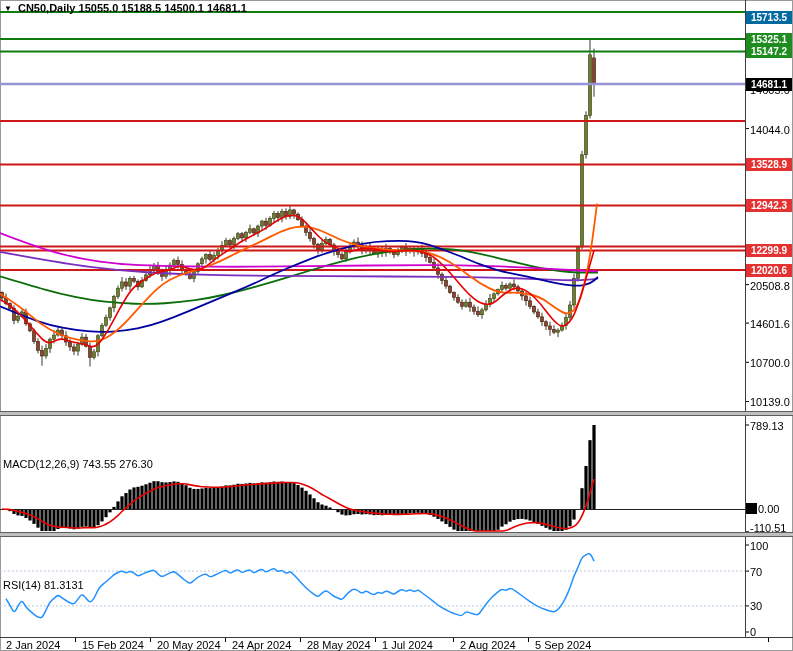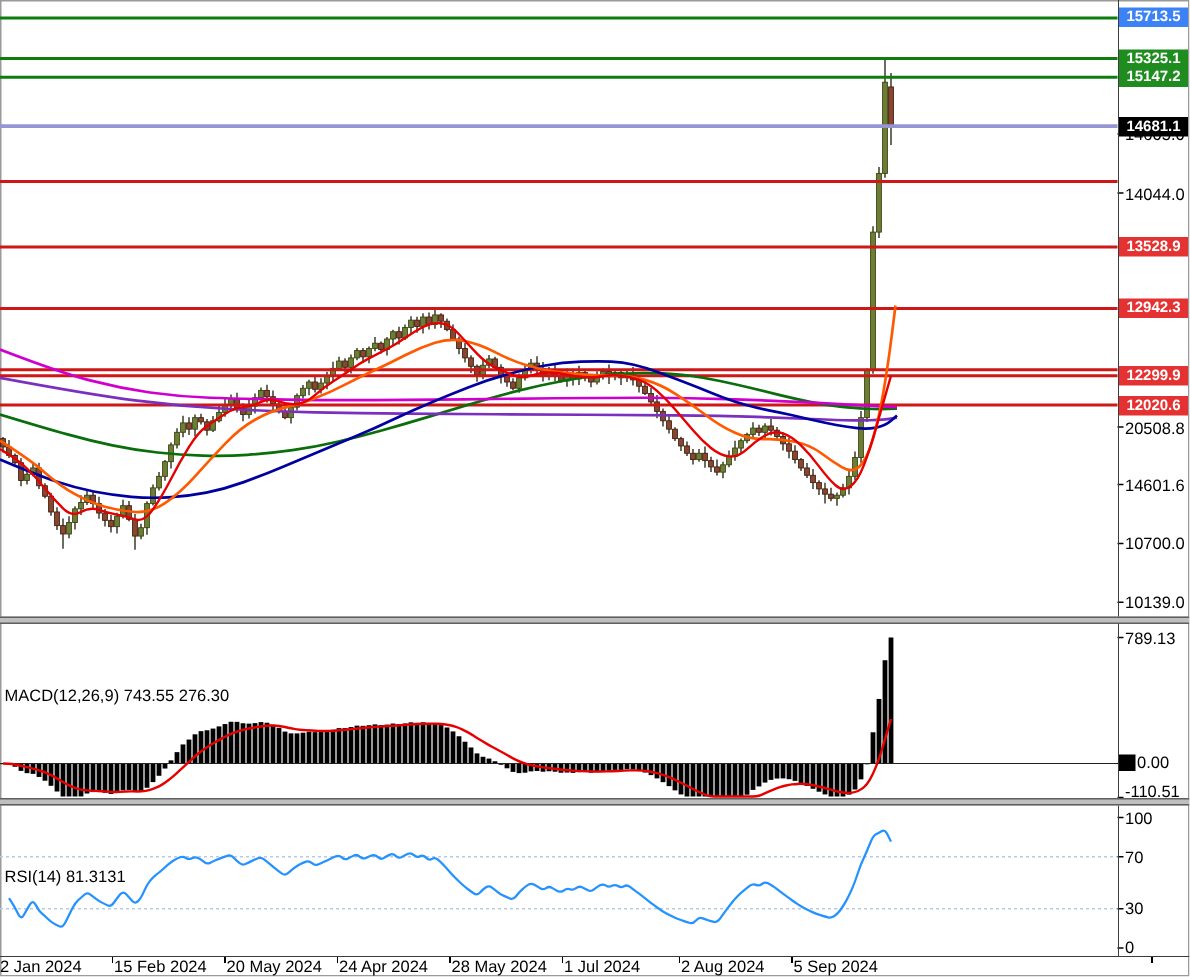--- a/index.html
+++ b/index.html
@@ -7,21 +7,21 @@
        font-family:"Liberation Sans",sans-serif;box-shadow:inset 0 0 0 1px #9a9a9a;}
   svg{position:absolute;left:0;top:0;}
   .lbl{position:absolute;font:11px "Liberation Sans",sans-serif;color:#000;white-space:nowrap;z-index:4;}
   .pricebox{position:absolute;left:746px;width:46px;height:13px;
             font:bold 10px/13px "Liberation Sans",sans-serif;color:#fff;text-align:center;z-index:5;}
   .splitter{position:absolute;left:0;width:793px;height:5px;background:#bfbfbf;
             border-top:1px solid #5f5f5f;border-bottom:1px solid #5f5f5f;box-sizing:border-box;z-index:6;}
   .title{position:absolute;top:2px;left:4px;font:bold 11px "Liberation Sans",sans-serif;color:#000;z-index:4;}
   .title .tri{font-size:8px;margin-right:3px;vertical-align:1px;}
   .panel-label{position:absolute;left:3px;font:11px "Liberation Sans",sans-serif;color:#000;z-index:4;margin-top:40px;}
-  .datelbl{position:absolute;top:639px;font:11px "Liberation Sans",sans-serif;color:#000;white-space:nowrap;z-index:4;}
+  .datelbl{position:absolute;top:639px;font:11px "Liberation Sans",sans-serif;color:#000;white-space:nowrap;z-index:4;padding-left:6px;}
   #macd-zero-box{position:absolute;left:746px;top:503px;width:11px;height:11px;background:#000;z-index:5;}
 </style>
 </head>
 <body>
 
 <div id="app">
 
   <svg id="chart-svg" width="793" height="651" viewBox="0 0 793 651">
       <line x1="2" y1="291.3556953179595" x2="2" y2="301.7052204531361" stroke="#3a3a28" stroke-width="1"></line>
       <rect x="0.3999999999999999" y="292.4039133473096" width="3.2" height="5.590496156533902" fill="#8a4630" stroke="#40200f" stroke-width="0.6"></rect>
@@ -509,20 +509,26 @@
       <line x1="75" y1="638" x2="75" y2="642" stroke="#000" stroke-width="1" shape-rendering="crispEdges"></line>
       <line x1="150" y1="638" x2="150" y2="642" stroke="#000" stroke-width="1" shape-rendering="crispEdges"></line>
       <line x1="225" y1="638" x2="225" y2="642" stroke="#000" stroke-width="1" shape-rendering="crispEdges"></line>
       <line x1="300" y1="638" x2="300" y2="642" stroke="#000" stroke-width="1" shape-rendering="crispEdges"></line>
       <line x1="375" y1="638" x2="375" y2="642" stroke="#000" stroke-width="1" shape-rendering="crispEdges"></line>
       <line x1="453" y1="638" x2="453" y2="642" stroke="#000" stroke-width="1" shape-rendering="crispEdges"></line>
       <line x1="528" y1="638" x2="528" y2="642" stroke="#000" stroke-width="1" shape-rendering="crispEdges"></line>
       <line x1="768" y1="638" x2="768" y2="642" stroke="#000" stroke-width="1" shape-rendering="crispEdges"></line>
     </svg>
 
+  <div class="title">
+    <span class="tri">▼</span>
+    <span>CN50,Daily</span>
+    <span> </span>
+    <span>15055.0 15188.5 14500.1 14681.1</span>
+  </div>
 
   <div class="panel-label" style="top:418px;">MACD(12,26,9) 743.55 276.30</div>
   <div class="panel-label" style="top:539px;">RSI(14) 81.3131</div>
 
   <div class="lbl" style="left:750px;top:420px;">789.13</div>
   <div id="macd-zero-box"></div>
   <div class="lbl" style="left:758px;top:503px;">0.00</div>
   <div class="lbl" style="left:750px;top:522px;">-110.51</div>
 
   <div class="lbl" style="left:750px;top:540px;">100</div>
@@ -535,21 +541,21 @@
   <div class="datelbl" style="left: 151px;">20 May 2024</div>
   <div class="datelbl" style="left: 226px;">24 Apr 2024</div>
   <div class="datelbl" style="left: 301px;">28 May 2024</div>
   <div class="datelbl" style="left: 376px;">1 Jul 2024</div>
   <div class="datelbl" style="left: 454px;">2 Aug 2024</div>
   <div class="datelbl" style="left: 529px;">5 Sep 2024</div>
 
   <div class="splitter" style="top:411px;"></div>
   <div class="splitter" style="top:532px;"></div>
 
-<div class="pricebox" style="top: 5px; background: #3b82f6;">15713.5</div>
+<div class="pricebox" style="top: 11px; background: #0369a1;">15713.5</div>
     <div class="pricebox" style="top: 32.5776px; background: rgb(31, 140, 31);">15325.1</div>
     <div class="pricebox" style="top: 45.0094px; background: rgb(31, 140, 31);">15147.2</div>
     <div class="pricebox" style="top: 77.5811px; background: rgb(0, 0, 0);">14681.1</div>
     <div class="pricebox" style="top: 114.506px; background: rgb(228, 50, 50); margin-left: 48px;">14152.7</div>
     <div class="pricebox" style="top: 158.098px; background: rgb(228, 50, 50);">13528.9</div>
     <div class="pricebox" style="top: 199.09px; background: rgb(228, 50, 50);">12942.3</div>
     <div class="pricebox" style="top: 243.982px; background: rgb(228, 50, 50);">12299.9</div>
     <div class="pricebox" style="top: 263.5px; background: rgb(228, 50, 50);">12020.6</div>
     <div class="lbl" style="left: 750px; top: 84.399px; z-index: 1;">14605.0</div>
     <div class="lbl" style="left: 750px; top: 123.602px; z-index: 1;">14044.0</div>

